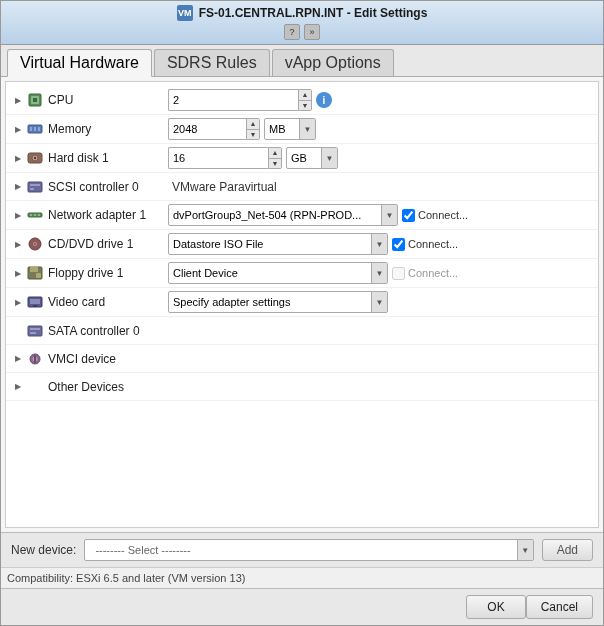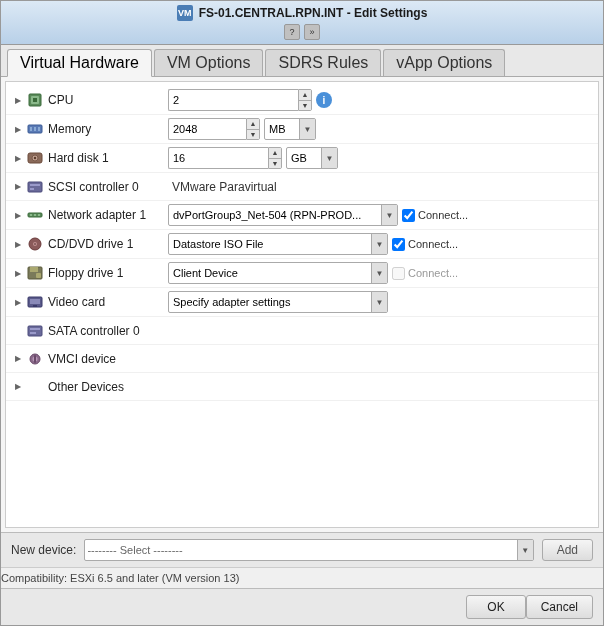--- a/index.html
+++ b/index.html
@@ -200,39 +200,39 @@
       display: flex;
       align-items: center;
       border: 1px solid #aaa;
       background: white;
       height: 22px;
       border-radius: 2px;
     }
 
     .new-device-select span {
       flex: 1;
-      padding: 0 2px;
+      padding: 0 10px;
       font-size: 11px;
       color: #666;
     }
 
     .add-button {
       padding: 3px 14px;
       background: linear-gradient(to bottom, #f5f5f5, #ddd);
       border: 1px solid #aaa;
       border-radius: 3px;
       font-size: 12px;
       cursor: pointer;
       color: #555;
     }
 
     .status-bar {
       background: #f0f0f0;
       border-top: 1px solid #ccc;
-      padding: 4px 0;
+      padding: 4px 6px;
       font-size: 11px;
       color: #444;
     }
 
     .footer-buttons {
       background: #e8e8e8;
       border-top: 1px solid #bbb;
       padding: 6px 10px;
       display: flex;
       align-items: center;
@@ -350,21 +350,20 @@
       <span class="title-text">FS-01.CENTRAL.RPN.INT - Edit Settings</span>
     </div>
     <div class="title-bar-right">
       <div class="title-btn">?</div>
       <div class="title-btn">»</div>
     </div>
   </div>
 
   <div class="tabs">
     <div class="tab active">Virtual Hardware</div>
-    <div class="tab">VM Options</div>
     <div class="tab">SDRS Rules</div>
     <div class="tab">vApp Options</div>
   </div>
 
   <div class="device-list">
 
     <div class="device-row">
       <span class="expand-arrow">▶</span>
       <div class="device-icon">
         <svg viewBox="0 0 16 14" class="hw-icon">

